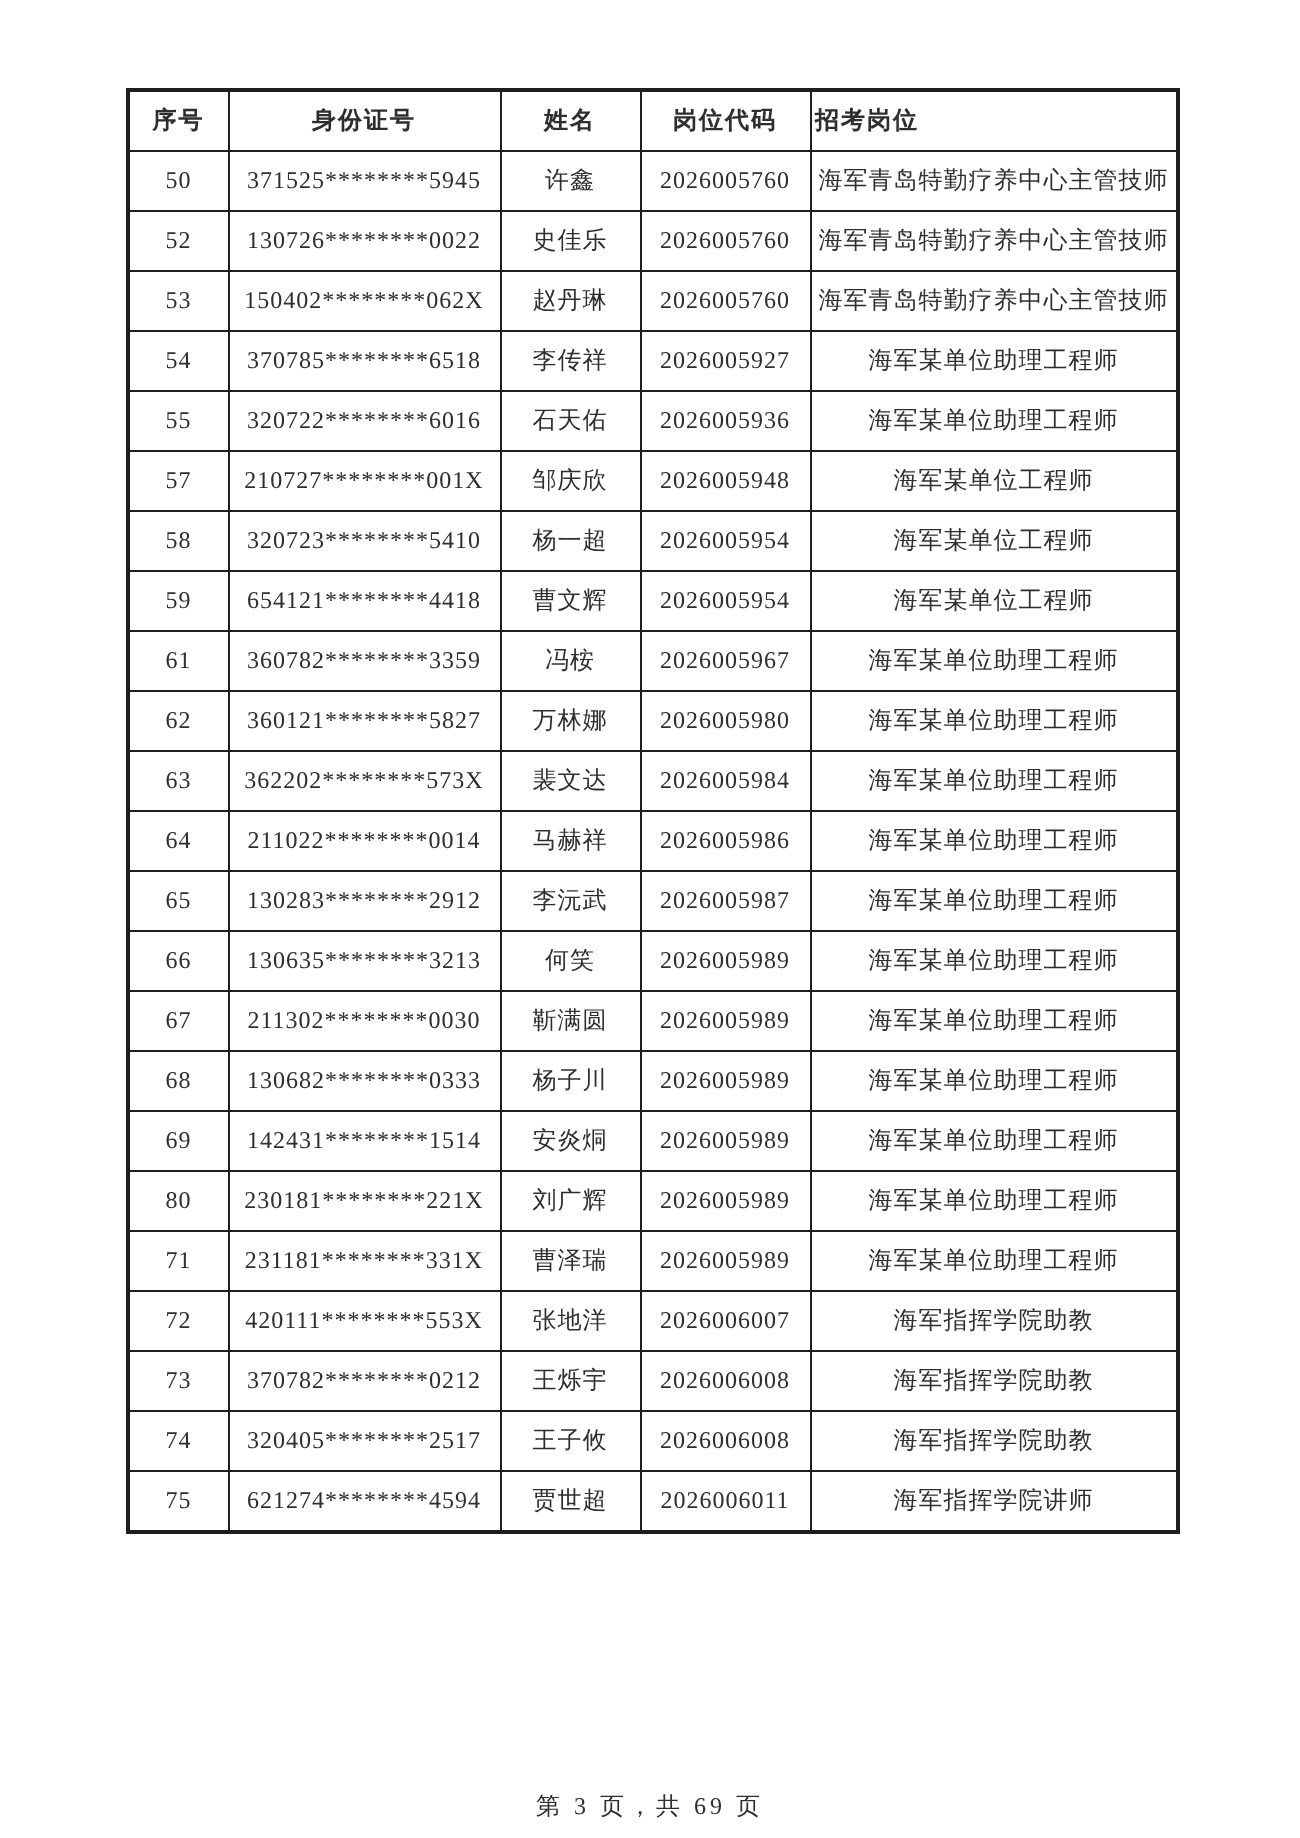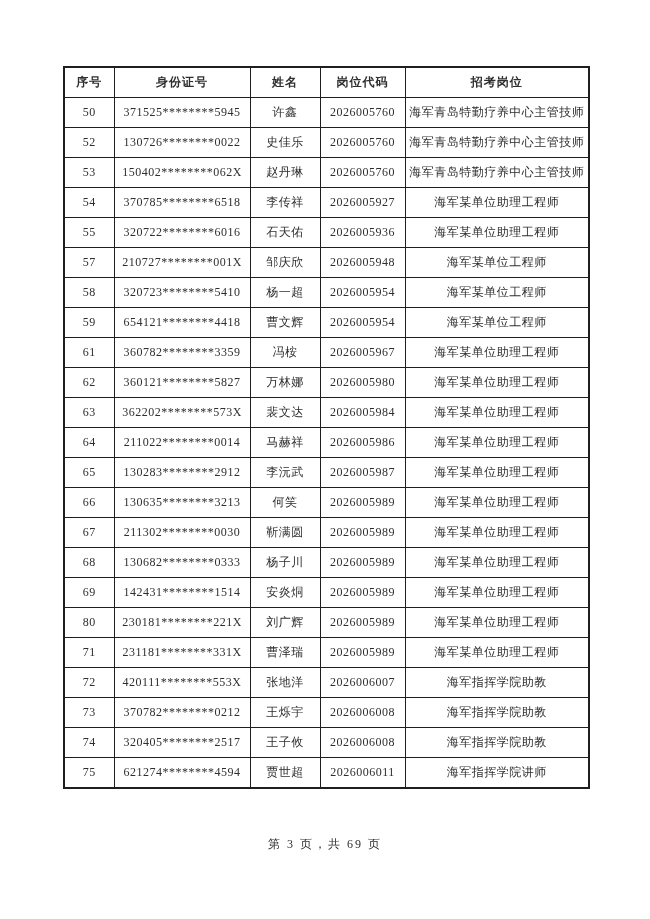--- a/index.html
+++ b/index.html
@@ -17,21 +17,21 @@
   .page {
     width: 650px;
     height: 919px;
     position: relative;
     background: #ffffff;
     overflow: hidden;
   }
   table.roster {
     position: absolute;
     left: 63px;
-    top: 66px;
+    top: 44px;
     width: 525px;
     border-collapse: collapse;
     table-layout: fixed;
     border: 2px solid #1f1f1f;
     font-size: 12px;
   }
   table.roster th,
   table.roster td {
     border: 1px solid #1f1f1f;
     height: 29px;
@@ -48,25 +48,25 @@
     letter-spacing: 1px;
   }
   
   col.c0 { width: 50px; }
   col.c1 { width: 136px; }
   col.c2 { width: 70px; }
   col.c3 { width: 85px; }
   col.c4 { width: 184px; }
   
   table.roster td.col4 { text-align: center; padding-left: 2px; letter-spacing: 0.5px; }
-  table.roster th.hcol4 { text-align: center; }
+  table.roster th.hcol4 { text-align: left; }
   .footer {
     position: absolute;
     left: 0;
-    top: 836px;
+    top: 895px;
     width: 100%;
     text-align: center;
     font-size: 12px;
     letter-spacing: 2px;
     color: #2e2e2e;
   }
 </style>
 </head>
 <body>
 

